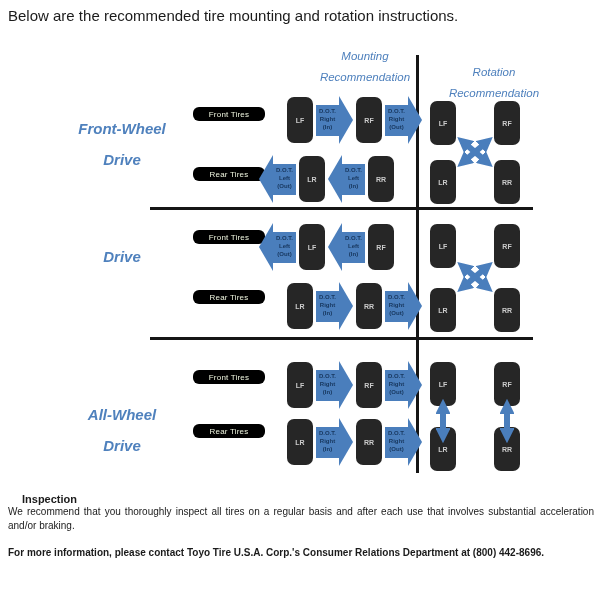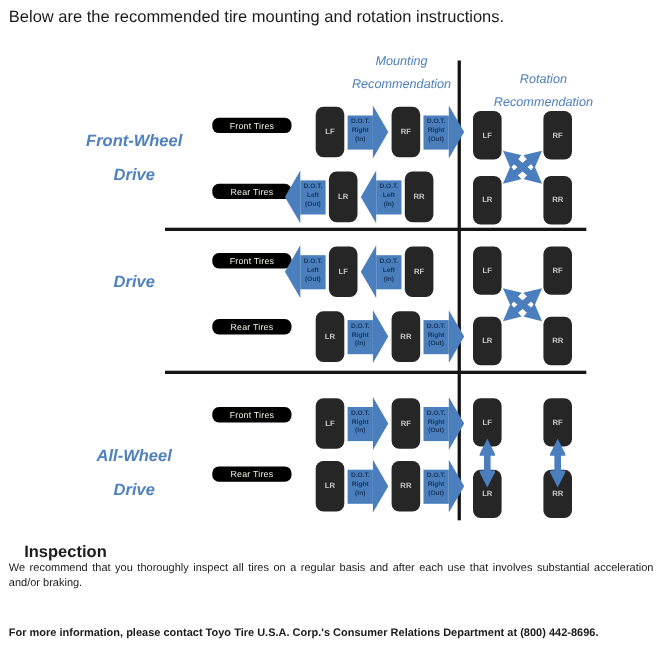--- a/index.html
+++ b/index.html
@@ -50,23 +50,23 @@
     font-weight:bold;line-height:1.3;display:flex;flex-direction:column;
     align-items:center;justify-content:center;text-align:center;}
   .ahead-r{width:0;height:0;border-top:24px solid transparent;
     border-bottom:24px solid transparent;border-left:14px solid #4a7ebc;}
   .ahead-l{width:0;height:0;border-top:24px solid transparent;
     border-bottom:24px solid transparent;border-right:14px solid #4a7ebc;}
 
   .rot-svg{position:absolute;z-index:3;}
 
   .footer{position:absolute;left:8px;top:493px;width:586px;color:#1b1b1b;}
-  .footer h4{margin:0;font-size:15px;font-weight:bold;padding-left:14px;}
+  .footer h4{margin:0;font-size:11px;font-weight:bold;padding-left:14px;}
   .footer p{margin:0 0 0 0;font-size:10px;line-height:14px;text-align:justify;}
-  .footer p.contact{margin-top:31px;font-weight:bold;}
+  .footer p.contact{margin-top:13px;font-weight:bold;}
 </style>
 </head>
 <body>
 
 <div id="page">
 
   <div class="intro">Below are the recommended tire mounting and rotation instructions.</div>
 
   <div class="col-head" id="head-mounting">
     <div>Mounting</div>

